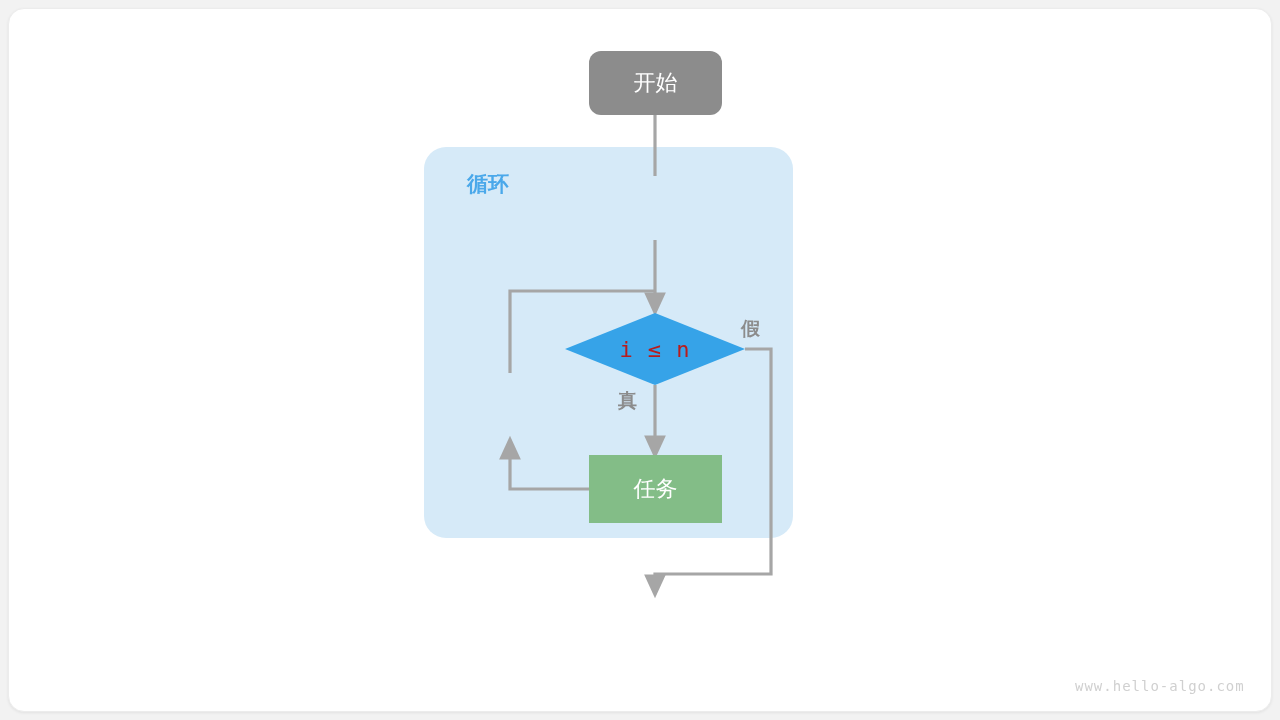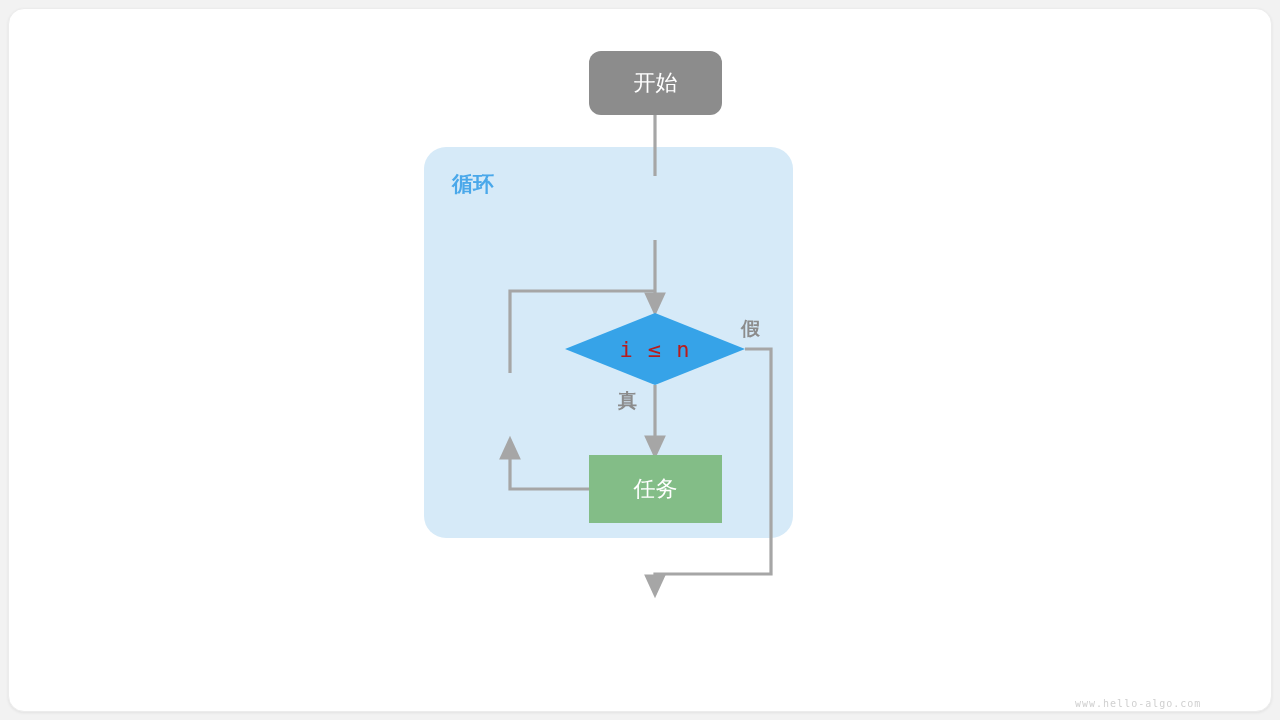--- a/index.html
+++ b/index.html
@@ -69,20 +69,21 @@
   .loop-box {
     position: absolute;
     border-radius: 22px;
     box-sizing: border-box;
   }
   .loop-label {
     position: absolute;
     font-size: 21px;
     font-weight: bold;
     font-family: "Liberation Sans", "DejaVu Sans", sans-serif;
+    margin-left: 15px;
   }
   .edge-label {
     position: absolute;
     font-size: 19px;
     font-weight: bold;
     font-family: "Liberation Sans", "DejaVu Sans", sans-serif;
     color: #8c8c8c;
   }
   .diamond-wrap {
     position: absolute;
@@ -97,24 +98,23 @@
     align-items: center;
     justify-content: center;
     color: #b91c1c;
     font-family: "DejaVu Sans Mono", "Liberation Mono", monospace;
     font-size: 22px;
     letter-spacing: 1px;
   }
   .watermark {
     position: absolute;
     font-family: "DejaVu Sans Mono", "Liberation Mono", monospace;
-    font-size: 10px;
+    font-size: 14px;
     color: #d0d0d0;
     letter-spacing: 1px;
-    margin-top: 20px;
   }
 </style>
 </head>
 <body>
 
 <div id="canvas">
 
   <div class="card"></div>
 
   <div class="stage">

